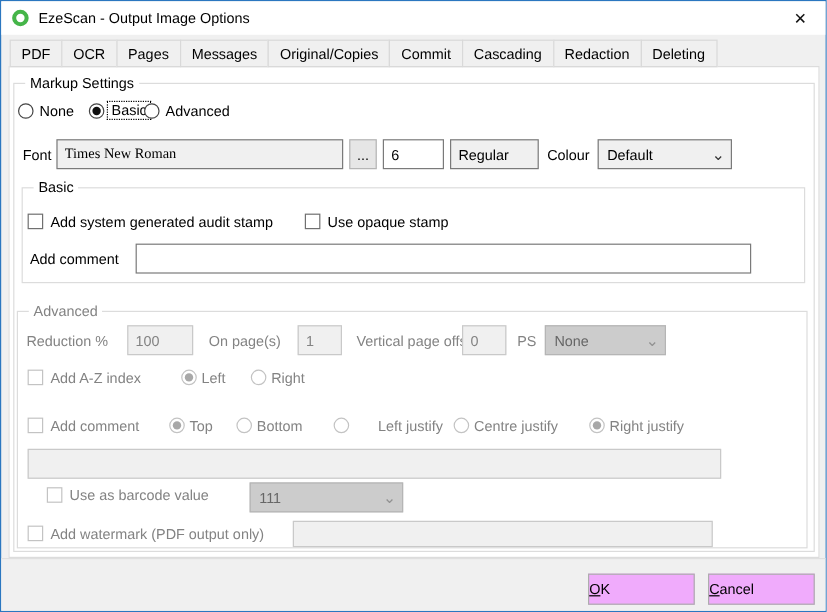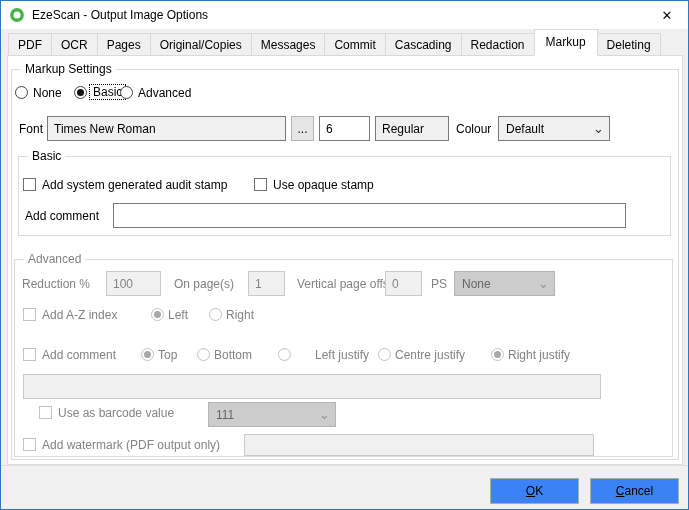--- a/index.html
+++ b/index.html
@@ -42,22 +42,22 @@
            border-radius:50%; background:#fff; z-index:2; }
   .radio.on::after { content:""; position:absolute; left:2px; top:2px; width:7px; height:7px;
                      border-radius:50%; background:#101010; }
   .radio.dis { border-color:#c3c3c3; }
   .radio.dis.on::after { background:#a8a8a8; }
   .focus { outline:1px dotted #000; padding:0 3px; }
   .smallbtn { position:absolute; width:23px; height:25px; background:#e6e6e6; border:1px solid #b5b5b5;
               display:flex; align-items:center; justify-content:center; line-height:6px; z-index:2; }
   .footer { position:absolute; top:464px; left:0; right:0; height:46px; background:#f0f0f0;
             border-top:1px solid #dfdfdf; z-index:3; }
-  .btn { position:absolute; width:89px; height:26px; background:#3b82f6; border:1px solid #adadad;
-         font:12px "Liberation Sans",sans-serif; display:flex; align-items:center; justify-content:center; }
+  .btn { position:absolute; width:89px; height:26px; background:#f0abfc; border:1px solid #adadad;
+         font:12px "Liberation Sans",sans-serif; display:flex; align-items:center; }
   .u { text-decoration:underline; }
 </style>
 </head>
 <body>
 
 <div class="window">
 
   <div class="titlebar">
     <span style="display:inline-flex;">
       <svg width="16" height="16" viewBox="0 0 16 16">
@@ -65,44 +65,43 @@
       </svg>
     </span>
     <span class="title">EzeScan - Output Image Options</span>
     <span class="close">✕</span>
   </div>
 
   <div class="tabstrip">
     <span class="tab">PDF</span>
     <span class="tab">OCR</span>
     <span class="tab">Pages</span>
+    <span class="tab">Messages</span>
     <span class="tab">Original/Copies</span>
-    <span class="tab">Messages</span>
     <span class="tab">Commit</span>
     <span class="tab">Cascading</span>
     <span class="tab">Redaction</span>
-    <span class="tab active">Markup</span>
     <span class="tab">Deleting</span>
   </div>
 
   <div class="tabpage"></div>
 
   <div class="group" style="left:10px;top:68px;width:668px;height:391px;">
     <span class="legend">Markup Settings</span>
   </div>
 
   <span class="radio" style="left:14px;top:85px;"></span>
   <span class="lbl" style="left:32px;top:85px;">None</span>
   <span class="radio on" style="left:73px;top:85px;"></span>
   <span class="lbl focus" style="left:89px;top:84px;">Basic</span>
   <span class="radio" style="left:119px;top:85px;"></span>
   <span class="lbl" style="left:137px;top:85px;">Advanced</span>
 
   <span class="lbl" style="left:18px;top:121px;">Font</span>
-  <input class="tb ro" style="left: 46px; top: 115px; width: 239px;" value="Times New Roman">
+  <input class="tb ro" style="left: 46px; top: 115px; width: 239px; font-family: Liberation Serif, serif;" value="Times New Roman">
   <span class="smallbtn" style="left:290px;top:115px;">...</span>
   <input class="tb" style="left: 318px; top: 115px; width: 51px;" value="6">
   <input class="tb ro" style="left: 374px; top: 115px; width: 74px;" value="Regular">
   <span class="lbl" style="left:455px;top:121px;">Colour</span>
   <div class="combo" style="left:497px;top:115px;width:112px;">
     <span>Default</span>
     <span class="chev">⌄</span>
   </div>
 
   <div class="group" style="left:17px;top:155px;width:653px;height:80px;">

